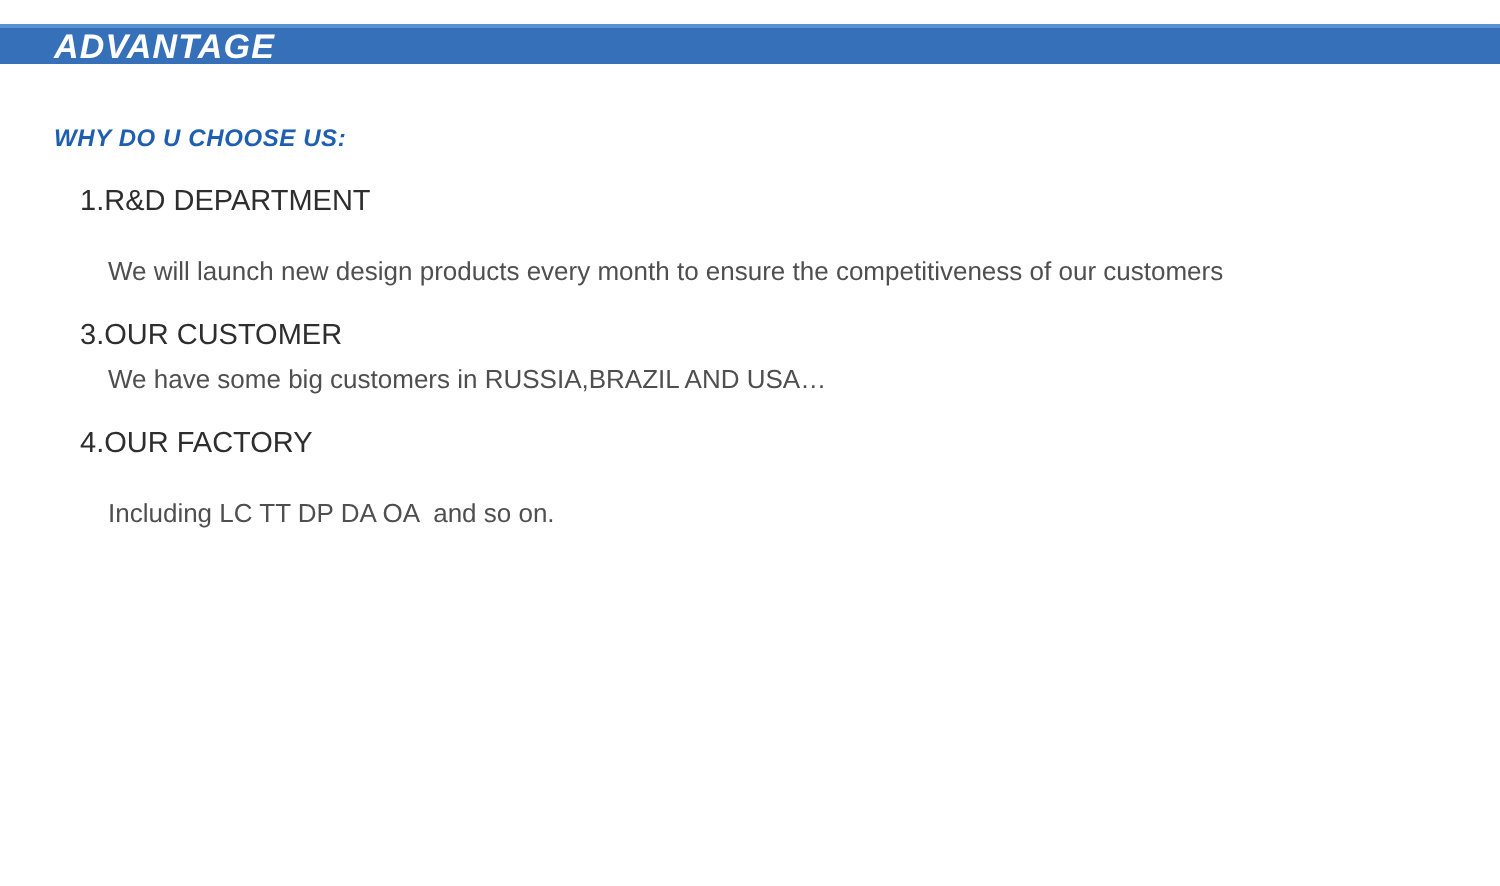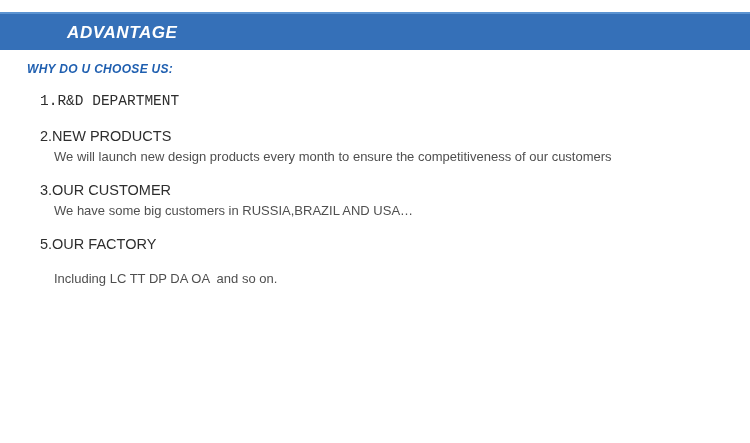--- a/index.html
+++ b/index.html
@@ -21,27 +21,26 @@
     background: #ffffff;
     box-sizing: border-box;
   }
 
   
   .banner {
     position: absolute;
     left: 0;
     top: 12px;
     width: 750px;
-    height: 38px;
+    height: 20px;
     background: #3570b8;
     border-top: 2px solid #5b93d1;
     box-sizing: border-box;
     display: flex;
     align-items: center;
-    padding-left: 40px;
   }
   .banner-title {
     margin-left: 27px;
     color: #ffffff;
     font-size: 17px;
     font-weight: bold;
     font-style: italic;
     letter-spacing: 0.6px;
     line-height: 1;
   }
@@ -68,21 +67,20 @@
     margin: 0;
     padding: 0;
     list-style: none;
   }
 
   .item {
     margin-top: 15px;
   }
   .item:first-child {
     margin-top: 16px;
-    font-family: Liberation Mono, monospace;
   }
 
   .item-title {
     margin: 0 0 0 40px;
     color: #2e2e2e;
     font-size: 14.5px;
     font-weight: normal;
     line-height: 1.35;
     white-space: pre;
   }
@@ -108,31 +106,30 @@
 
     <div class="subheading">WHY DO U CHOOSE US:</div>
 
     <ul class="item-list">
 
       <li class="item">
         <div class="item-title">1.R&amp;D DEPARTMENT</div>
       </li>
 
       <li class="item">
-        <div class="item-title">2.NEW PRODUCTS</div>
         <div class="item-desc">We will launch new design products every month to ensure the competitiveness of our customers</div>
       </li>
 
       <li class="item">
         <div class="item-title">3.OUR CUSTOMER</div>
         <div class="item-desc">We have some big customers in RUSSIA,BRAZIL AND USA…</div>
       </li>
 
       <li class="item">
-        <div class="item-title">5.OUR FACTORY</div>
+        <div class="item-title">4.OUR FACTORY</div>
       </li>
 
       <li class="item">
         <div class="item-desc">Including LC TT DP DA OA  and so on.</div>
       </li>
 
 
     </ul>
   </div>
 </div>

